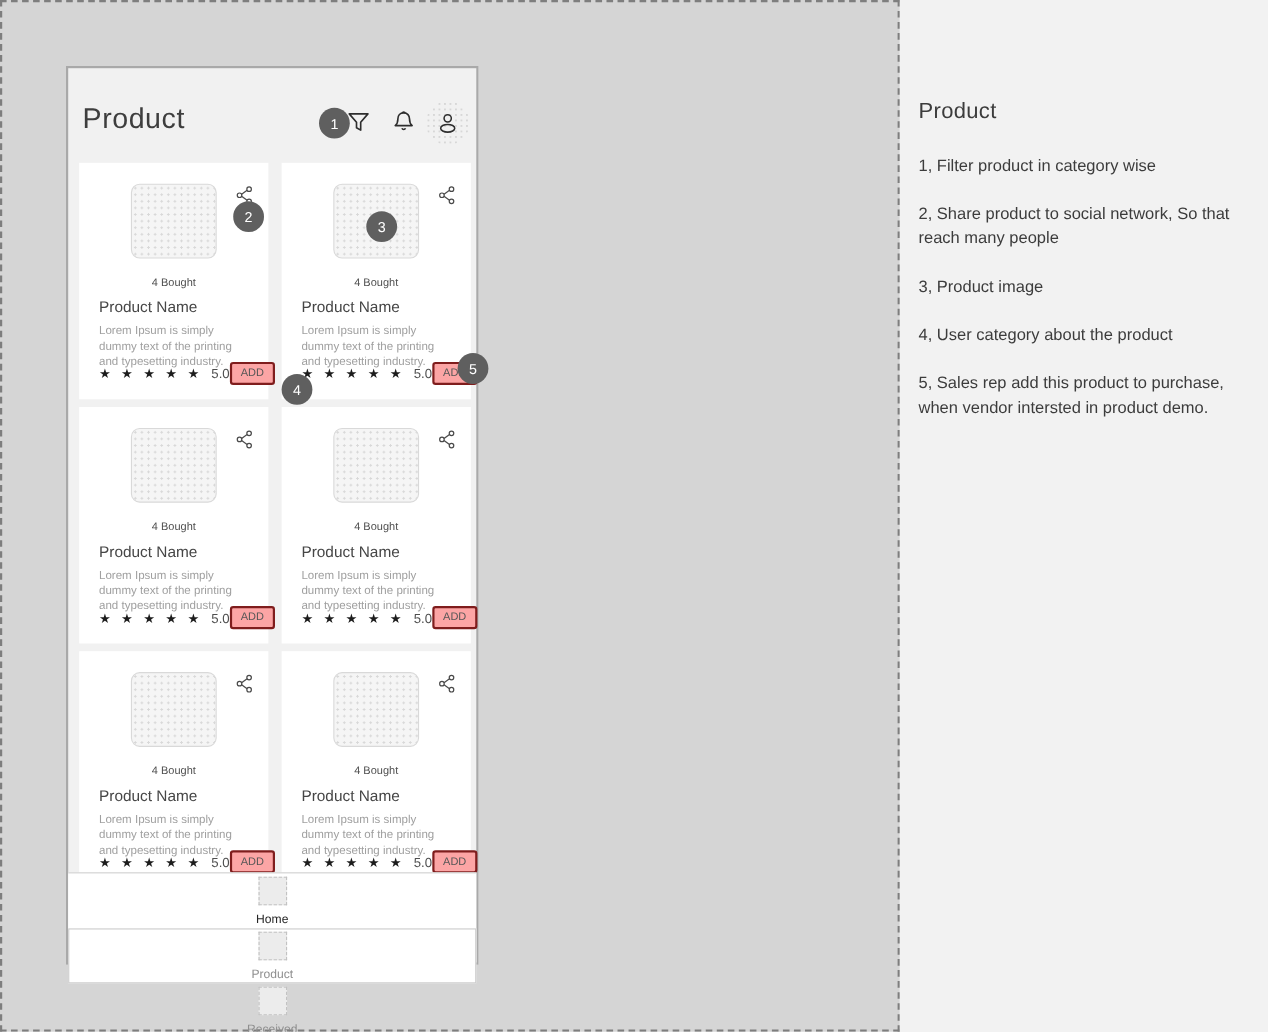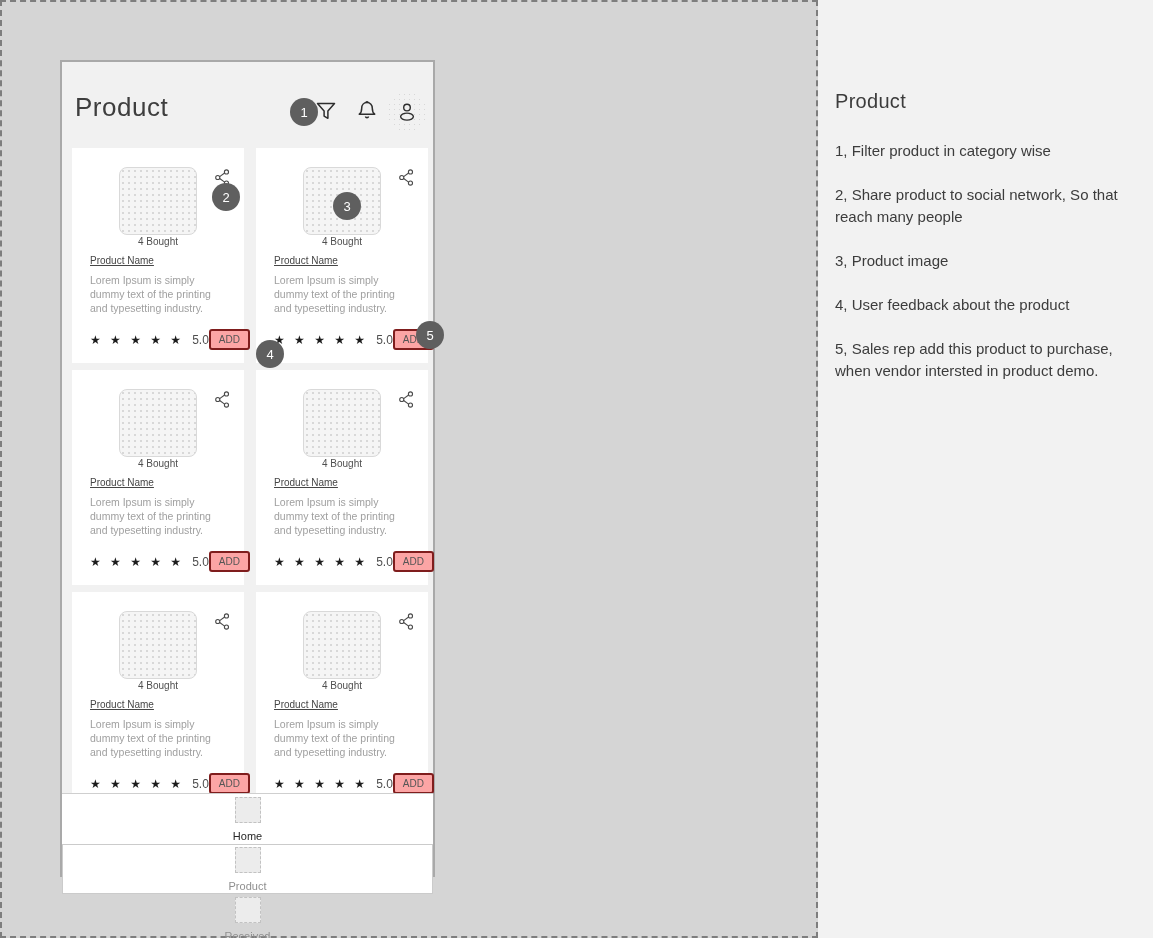--- a/index.html
+++ b/index.html
@@ -37,22 +37,22 @@
   }
   .card { width:172px; height:215px; background:#ffffff; position:relative; }
   .card-img {
     width:78px; height:68px; margin:19px auto 0; border:1px solid #d9d9d9; border-radius:8px;
     background-color:#f5f5f5;
     background-image:radial-gradient(#d8d8d8 0.9px, rgba(0,0,0,0) 1px);
     background-size:6px 6px;
   }
   .share-btn { position:absolute; right:12px; top:20px; width:19px; height:19px; color:#4a4a4a; cursor:pointer; }
   .share-btn svg { width:100%; height:100%; }
-  .card-bought { text-align:center; margin-top:1px; font-size:10px; color:#4f4f4f; }
-  .card-name { margin:8px 14px 0 18px; font-size:10px; color:#464646;text-decoration:underline; }
+  .card-bought { text-align:center; margin-top:17px; font-size:10px; color:#4f4f4f; }
+  .card-name { margin:8px 14px 0 18px; font-size:14px; color:#464646; }
   .card-desc { margin:7px 14px 0 18px; font-size:10.5px; line-height:14px; color:#a0a0a0; }
   .rating-row { position:absolute; left:18px; right:11px; top:181px; display:flex; align-items:center; }
   .stars { font-size:12px; color:#1c1c1c; letter-spacing:3px; white-space:nowrap; }
   .rating-val { margin-left:8px; font-size:12px; color:#4f4f4f; }
   .add-btn {
     margin-left:auto; font-size:10px; color:#555; background:#fca5a5;
     border:2px solid #7f1d1d; border-radius:3px; padding:3px 8px;
     font-family:Liberation Sans, sans-serif; cursor:pointer;
   }
 
@@ -293,17 +293,17 @@
 
 <aside class="notes-panel">
   <h2 class="notes-title">Product</h2>
   <div>
   <p class="note-item">1, Filter product in category wise</p>
 
   <p class="note-item">2, Share product to social network, So that reach many people</p>
 
   <p class="note-item">3, Product image</p>
 
-  <p class="note-item">4, User feedback about the product</p>
+  <p class="note-item">4, User category about the product</p>
 
   <p class="note-item">5, Sales rep add this product to purchase, when vendor intersted in product demo.</p>
 </div>
 </aside>
 
 </body></html>

